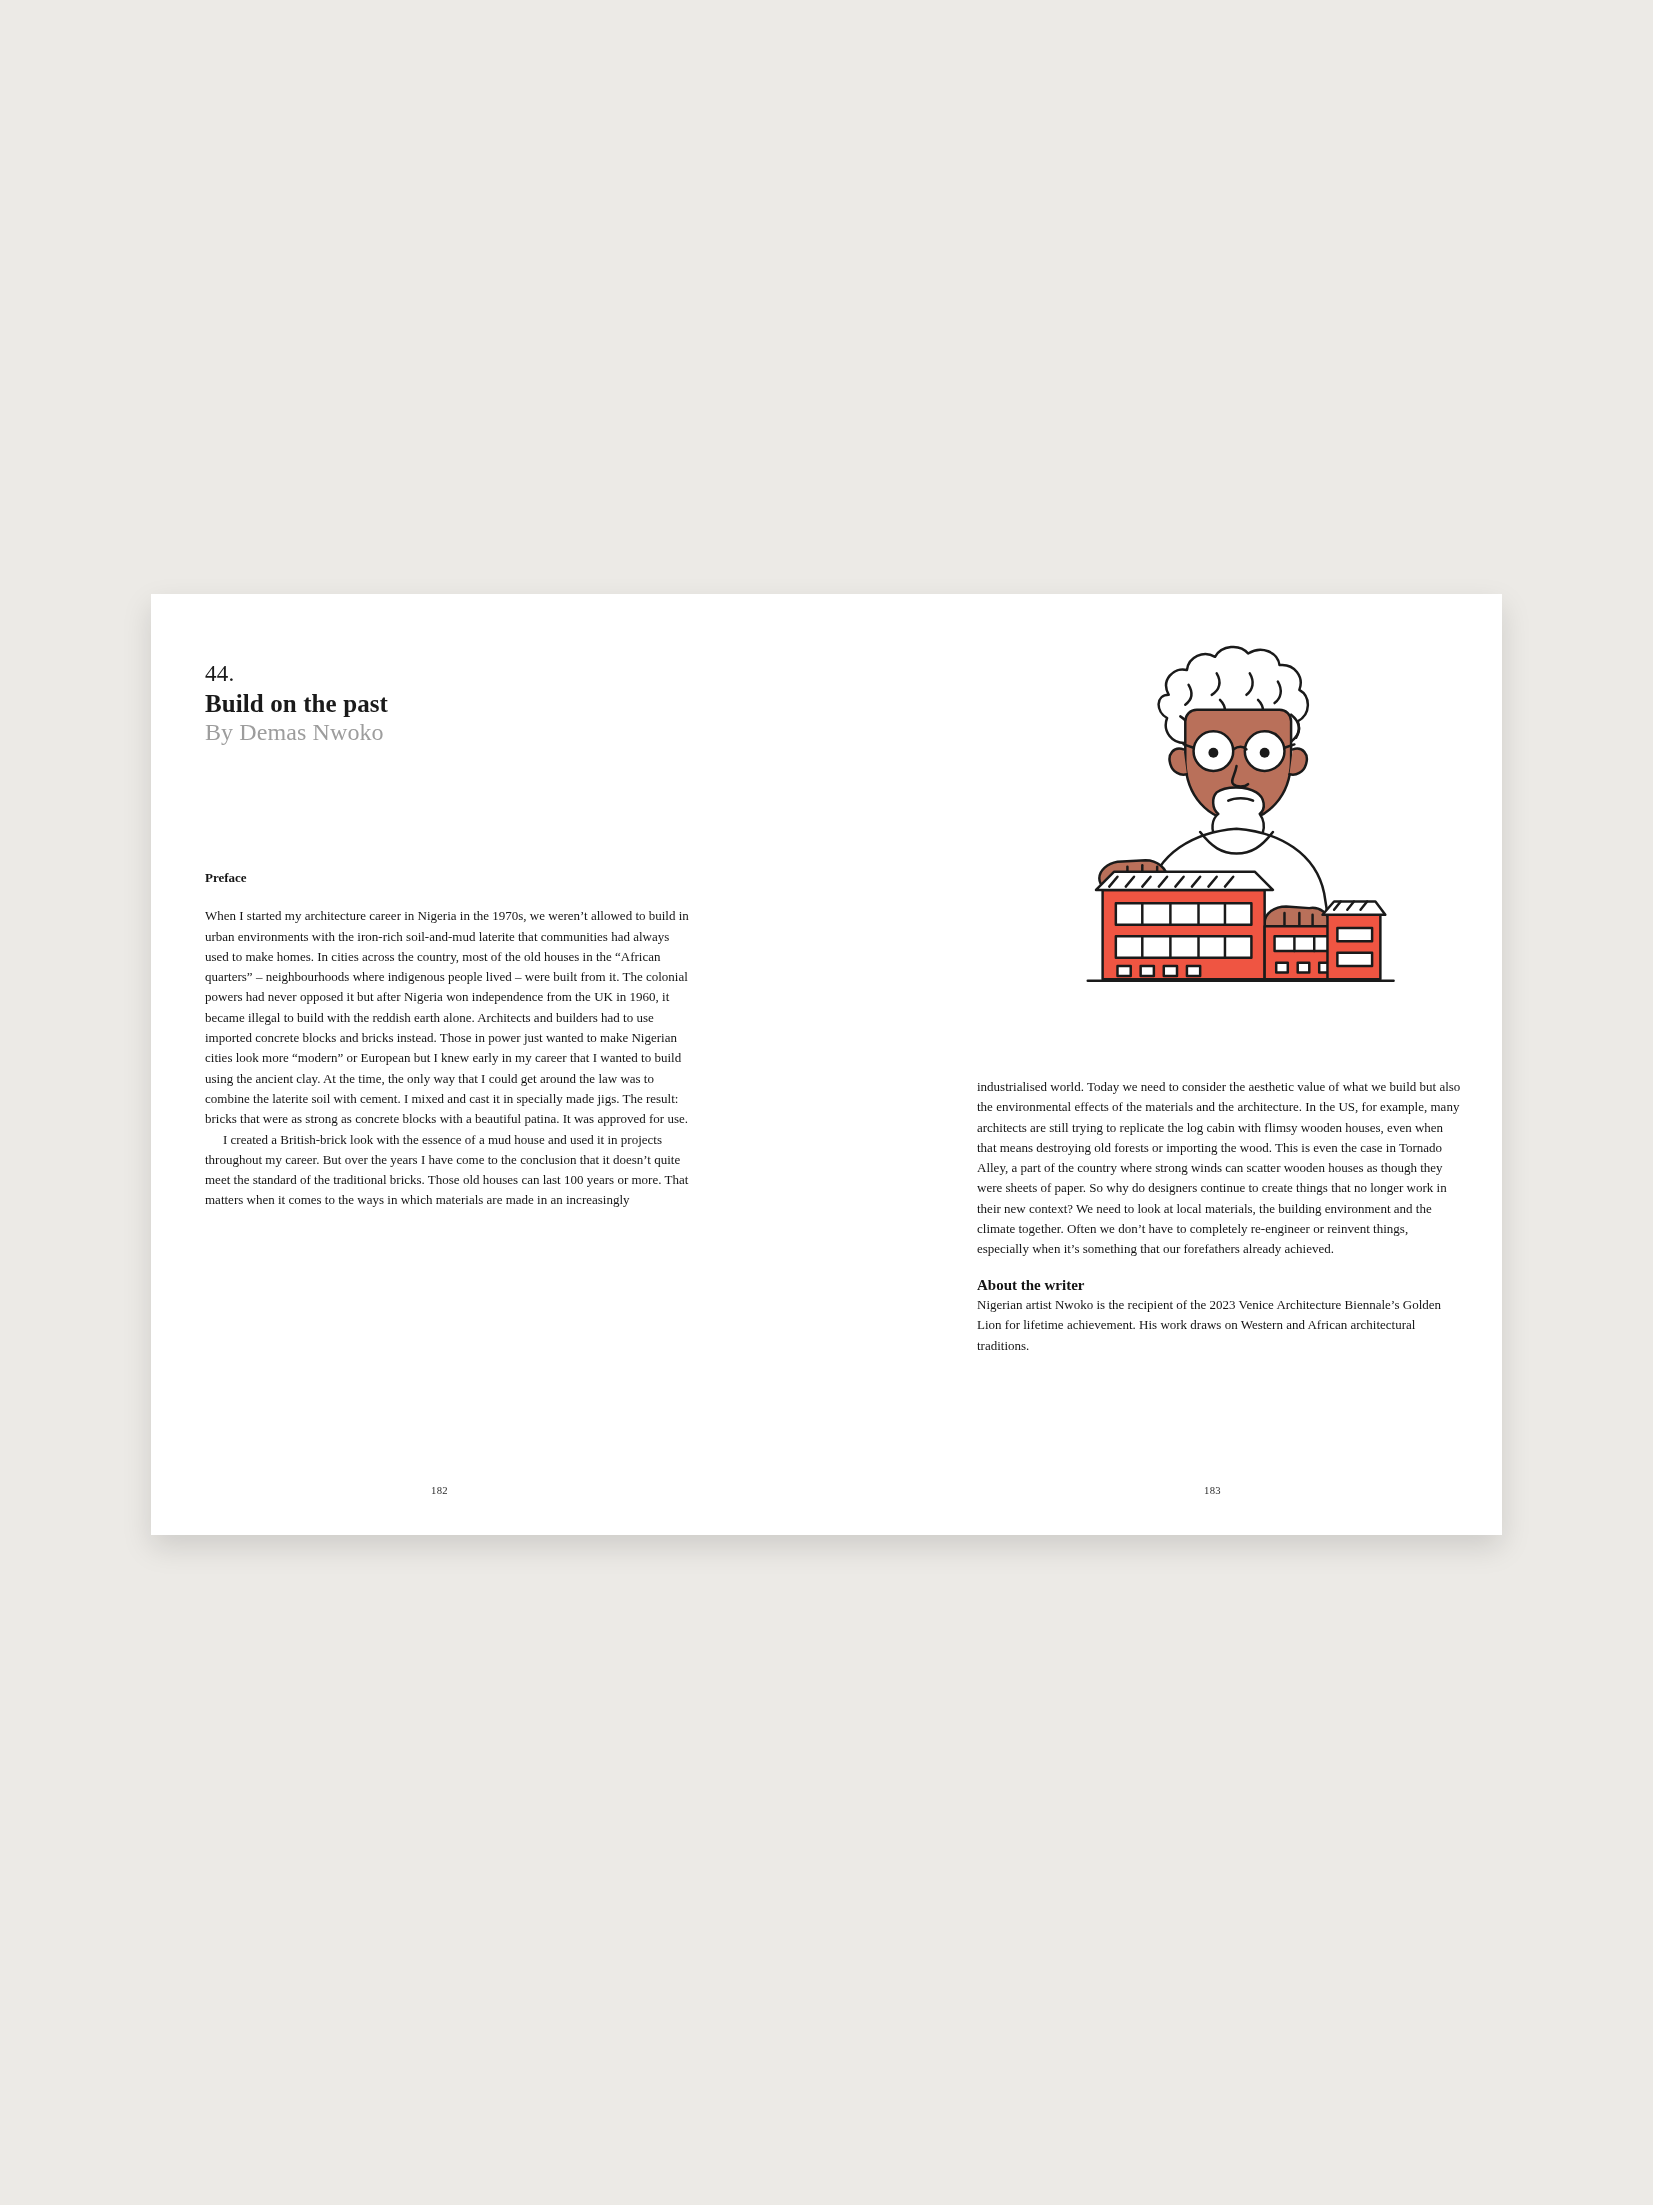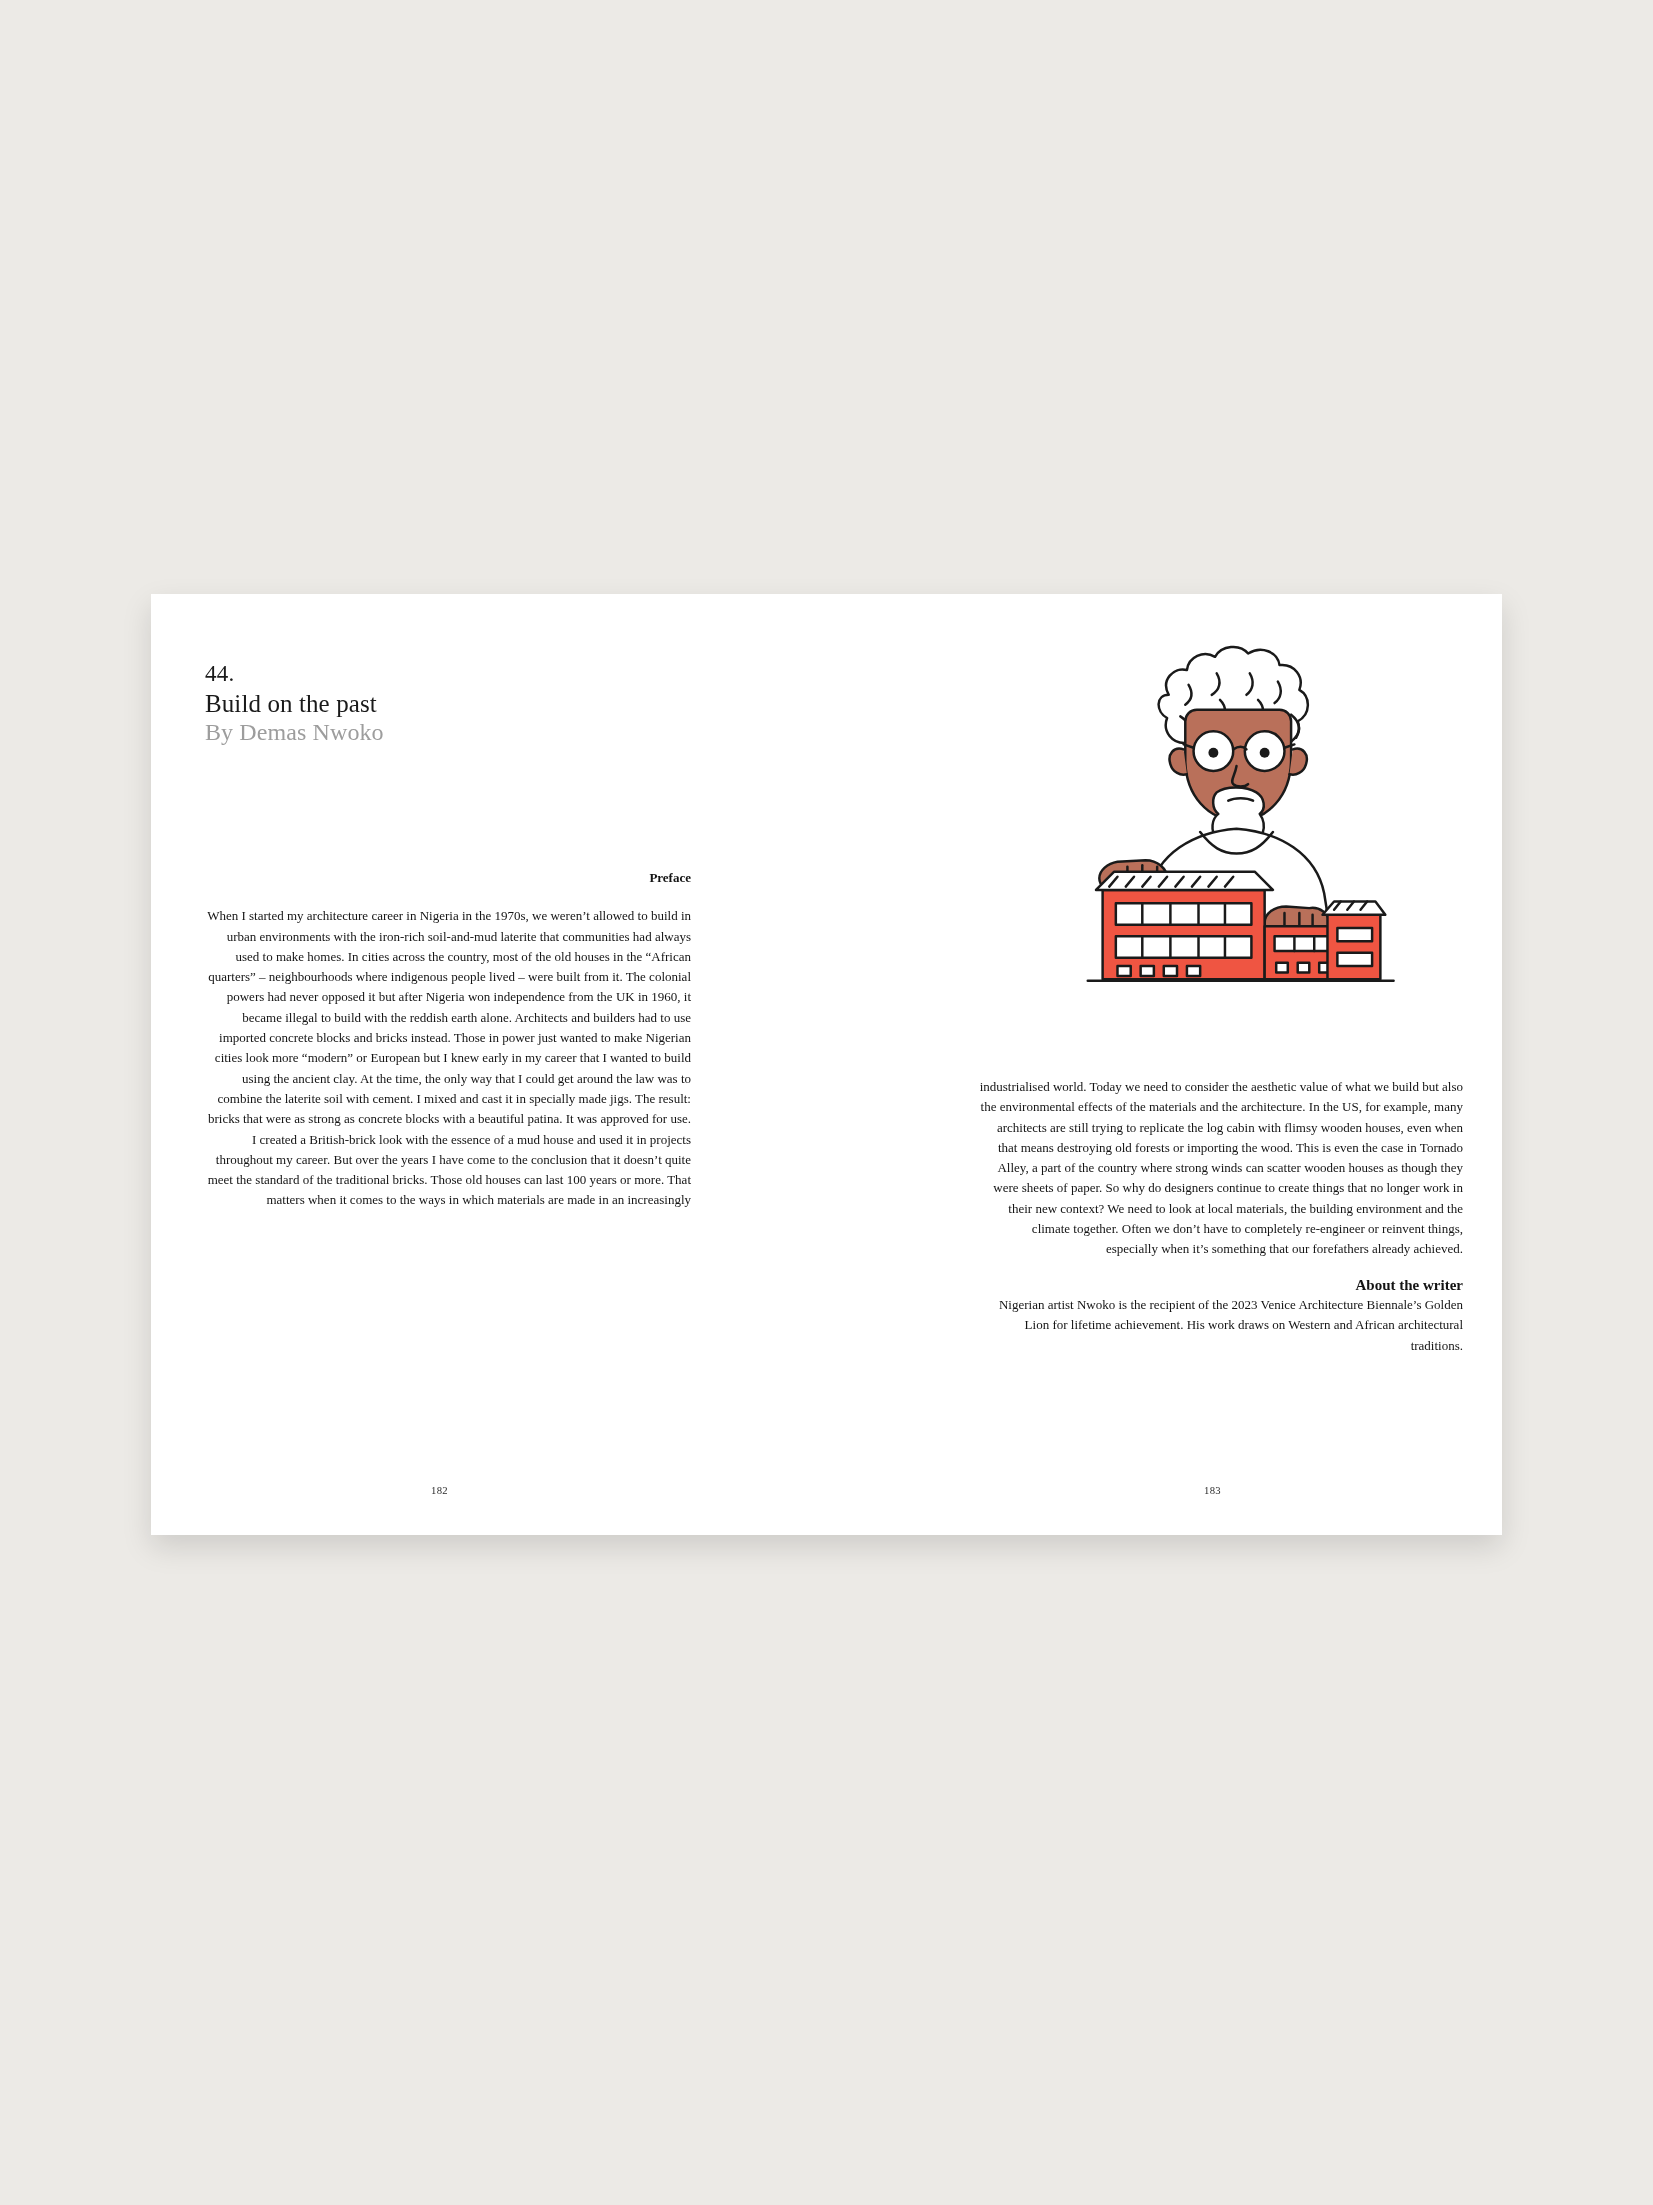--- a/index.html
+++ b/index.html
@@ -52,38 +52,39 @@
     line-height: 1.12;
   }
   .article-title {
     position: absolute;
     left: 205px;
     top: 690px;
     font-size: 25px;
     color: #1a1a1a;
     line-height: 1.12;
     letter-spacing: 0.1px;
+    font-weight: bold;
   }
   .article-byline {
     position: absolute;
     left: 205px;
     top: 719px;
     font-size: 24px;
     color: #9d9d9d;
     line-height: 1.12;
     letter-spacing: 0.1px;
   }
 
   
   .col {
     position: absolute;
     width: 486px;
     font-size: 13px;
     line-height: 20.3px;
-    text-align: right;
+    text-align: left;
     color: #141414;
   }
   .col-left  { left: 205px;  top: 868px; }
   .col-right { left: 977px; top: 1077px; }
 
   .kicker {
     font-weight: bold;
     font-size: 13px;
     line-height: 20.3px;
     margin: 0 0 0 0;

